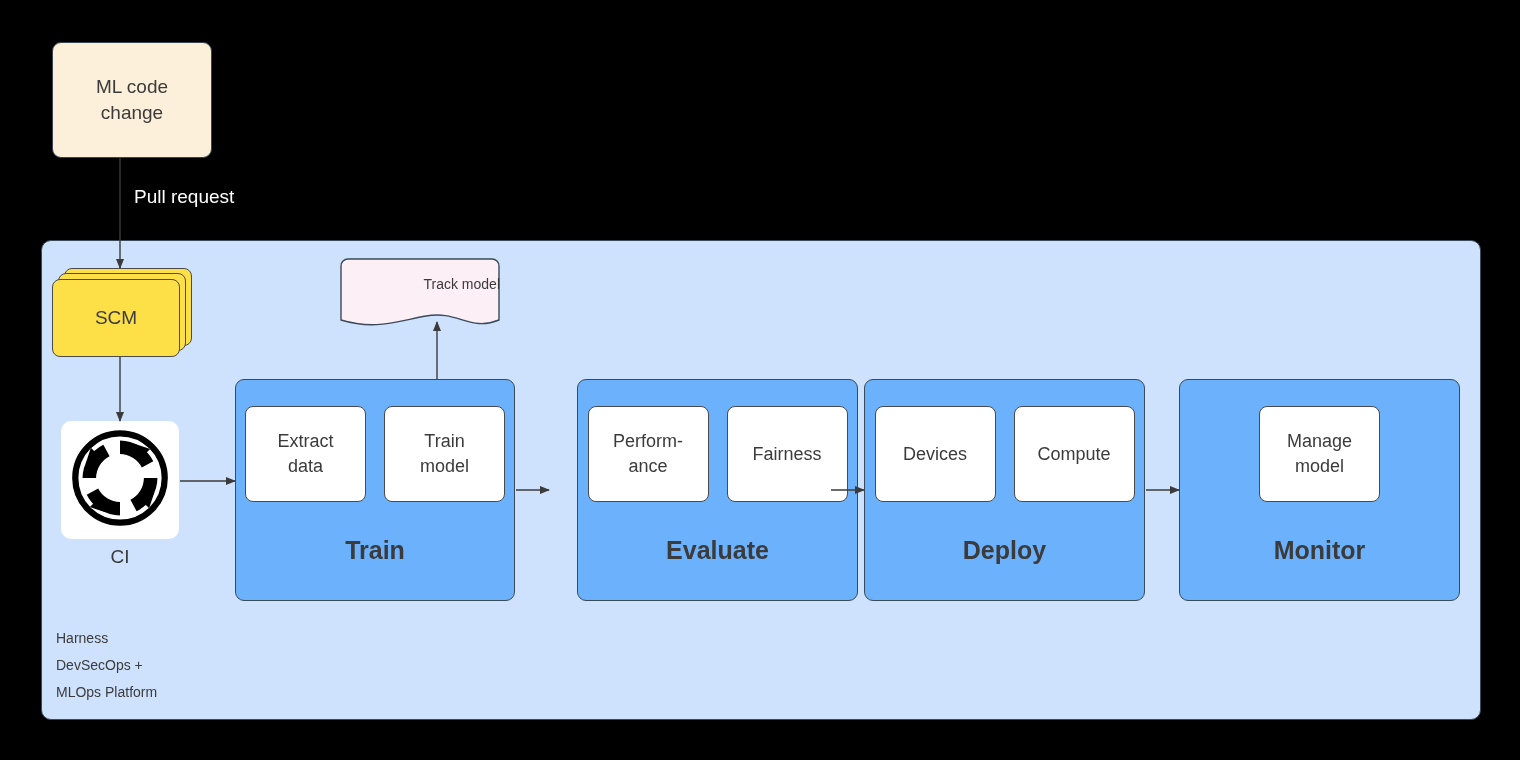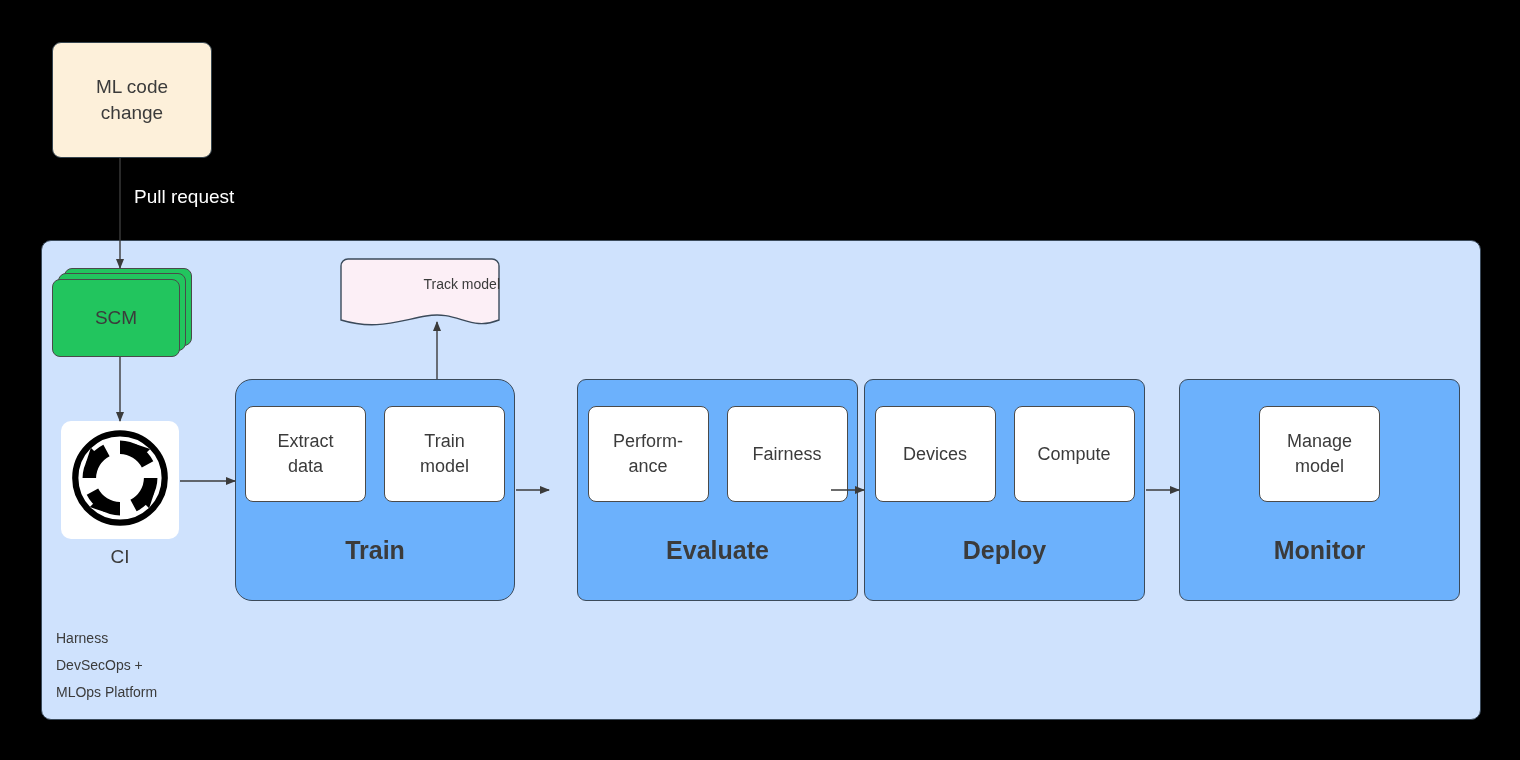--- a/index.html
+++ b/index.html
@@ -79,21 +79,21 @@
   
   .scm-node {
     position: absolute;
     left: 52px;
     top: 268px;
     width: 140px;
     height: 86px;
   }
   .scm-sheet {
     position: absolute;
-    background: #22c55e;
+    background: #fde047;
     border: 1.3px solid #4a4a4a;
     border-radius: 8px;
     box-sizing: border-box;
   }
   .scm-sheet.back2 { left: 12px; top: 0px;  width: 128px; height: 78px; }
   .scm-sheet.back1 { left: 6px;  top: 5px;  width: 128px; height: 78px; }
   .scm-sheet.front {
     left: 0px; top: 11px; width: 128px; height: 78px;
     display: flex; align-items: center; justify-content: center;
   }
@@ -185,21 +185,21 @@
     position: absolute;
     left: 0;
     top: 156px;
     width: 100%;
     text-align: center;
     color: #3b3b3b;
     font-size: 25px;
     font-weight: bold;
   }
 
-  .stage-train    { left: 235px;  width: 280px; border-radius: 17px; }
+  .stage-train    { left: 235px;  width: 280px; }
   .stage-evaluate { left: 549px;  width: 281px; margin-left: 28px; }
   .stage-deploy   { left: 864px;  width: 281px; }
   .stage-monitor  { left: 1179px; width: 281px; padding-left: 36px; }
 
   
   .connectors {
     position: absolute;
     left: 0; top: 0;
     width: 1520px;
     height: 760px;

